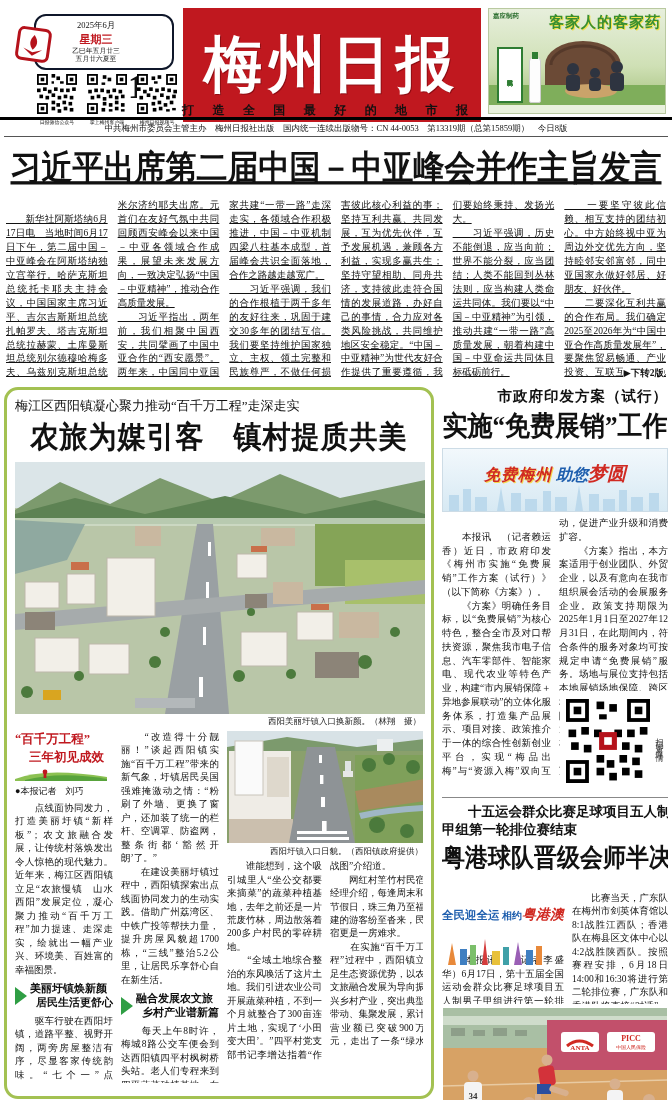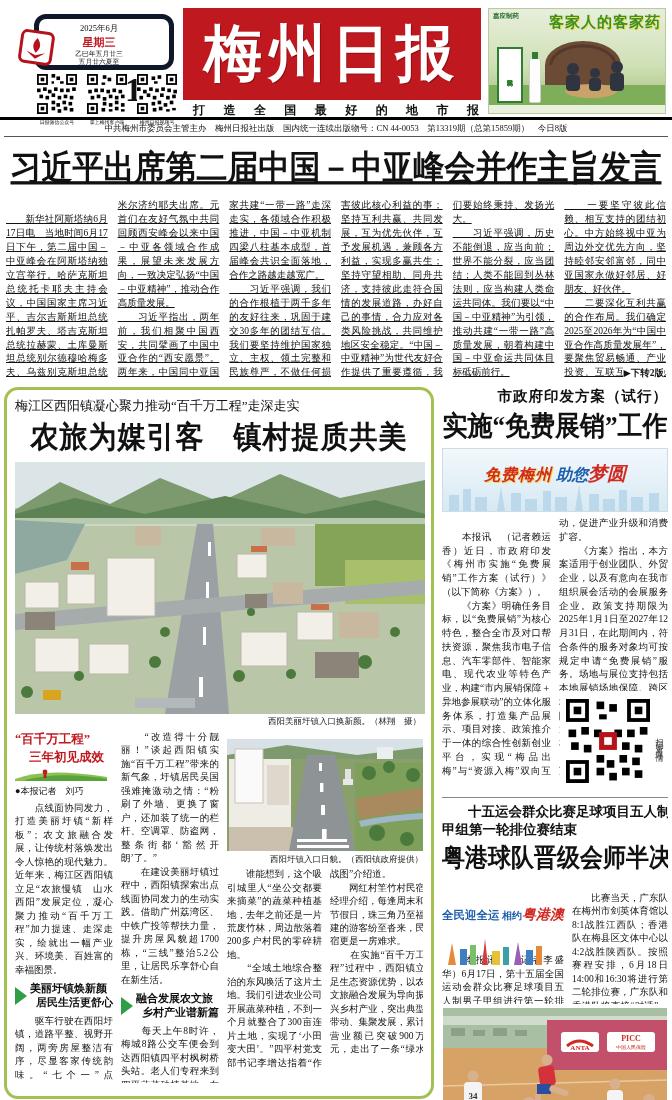--- a/index.html
+++ b/index.html
@@ -4,35 +4,35 @@
 <style>
   * { margin:0; padding:0; box-sizing:border-box; }
   html,body { width:672px; height:1100px; overflow:hidden; background:#fff;
     font-family:"Liberation Serif","DejaVu Serif",serif; color:#111; }
   .sans { font-family:"DejaVu Sans","Liberation Sans",sans-serif; }
 
   
   .header { position:relative; height:117px; }
   .dateblock { position:absolute; left:6px; top:6px; width:172px; height:110px; }
   .datebox { position:absolute; left:28px; top:8px; width:140px; height:56px;
-    border:5px solid #0f172a; border-radius:12px; padding:4px 6px 2px 26px; }
+    border:2px solid #0f172a; border-radius:12px; padding:4px 6px 2px 26px; }
   .logo-svg { position:absolute; left:-24px; top:6px; }
   .d-col { float:left; width:68px; text-align:center; }
   .d-ym { font-size:8.5px; }
   .d-week { font-size:11px; font-weight:bold; color:#c0181f; }
   .d-lunar { font-size:6.8px; line-height:1.25; }
   .d-day { float:right; font-size:34px; font-weight:900; line-height:46px; padding-right:4px; }
   .qr-row { position:absolute; left:30px; top:68px; display:flex; gap:8px; }
   .qr-item { width:42px; text-align:center; }
   .qr-cap { font-size:5.5px; margin-top:1px; white-space:nowrap; transform:scale(.9); }
-  .masthead { position:absolute; left:183px; top:8px; width:298px; height:92px;
+  .masthead { position:absolute; left:183px; top:8px; width:298px; height:114px;
     background:#c0181f; display:flex; align-items:center; justify-content:center; }
   .masthead-title { color:#fff; font-size:58px; font-weight:900; letter-spacing:6px;
     text-shadow:1px 1px 0 #8d0d13; transform:scaleY(1.05); white-space:nowrap; }
-  .slogan { position:absolute; left:187px; top:102px; width:298px; font-size:12px;
+  .slogan { position:absolute; left:176px; top:102px; width:298px; font-size:12px;
     font-weight:bold; text-align:justify; text-align-last:justify; padding:0 6px; }
   .ad { position:absolute; left:488px; top:8px; width:178px; height:106px; overflow:hidden;
     background:linear-gradient(180deg,#e7efdc 0%,#cfe0b5 55%,#9dbb72 100%); border:1px solid #b9c9a0;padding-left:38px; }
   .ad-brand { position:absolute; left:4px; top:3px; font-size:6.5px; color:#2c6e2f; font-weight:bold; }
   .ad-head { position:absolute; right:4px; top:4px; font-size:15px; font-weight:900; color:#3a8f2f;
     text-shadow:1px 1px 0 #f4e04b; letter-spacing:1px; }
   .ad-box { position:absolute; left:8px; top:38px; width:26px; height:56px; background:#fff;
     border:2px solid #2f7d33; font-size:6px; color:#2f7d33; writing-mode:vertical-rl;
     text-align:center; line-height:22px; font-weight:bold; }
   .ad-bottle { position:absolute; left:40px; top:48px; width:12px; height:46px;
@@ -58,21 +58,21 @@
 
   .greenbox { width:430px; border:3px solid #a3c152; border-radius:14px; padding:5px 8px;
     height:712px; overflow:hidden; }
   .sp-kicker { font-size:13px; text-align:left; margin:2px 0 3px 0; }
   .sp-h1 { font-size:28px; font-weight:900; text-align:center; letter-spacing:1px;
     transform:scaleY(1.08); margin-bottom:6px; white-space:nowrap; }
   .caption { font-size:8.5px; text-align:right; color:#222; margin:2px 2px 3px 0; }
   .sp-cols { display:flex; gap:8px; height:352px; overflow:hidden; margin-top:2px; }
   .sp-col { width:98px; flex:none; font-size:9.5px; line-height:1.42; text-align:justify; }
   .sp-col p, .sp-col34 p { white-space:pre-line; }
-  .sp-col34 { flex:1; font-size:9.5px; line-height:1.42; text-align:justify;margin-top:8px; }
+  .sp-col34 { flex:1; font-size:9.5px; line-height:1.42; text-align:justify; }
   .sp-col34-text { columns:2; column-gap:8px; height:212px; overflow:hidden; margin-top:2px; }
   .badge { position:relative; height:50px; margin-bottom:2px; }
   .badge-l1 { color:#c0181f; font-weight:900; font-size:12.5px; white-space:nowrap; }
   .badge-l2 { color:#c0181f; font-weight:900; font-size:12.5px; padding-left:14px; white-space:nowrap; }
   .byline { font-size:9px; margin:4px 0 4px 0; }
   .subhead { display:flex; align-items:center; gap:3px; margin:5px 0; }
   .subhead .tri { width:0; height:0; border-top:9px solid transparent; border-bottom:9px solid transparent;
     border-left:12px solid #2f9e44; flex:none; }
   .subhead .sh-lines { font-weight:bold; font-size:11px; line-height:1.25; }
   .subhead .sh-lines span { display:block; white-space:nowrap; }

